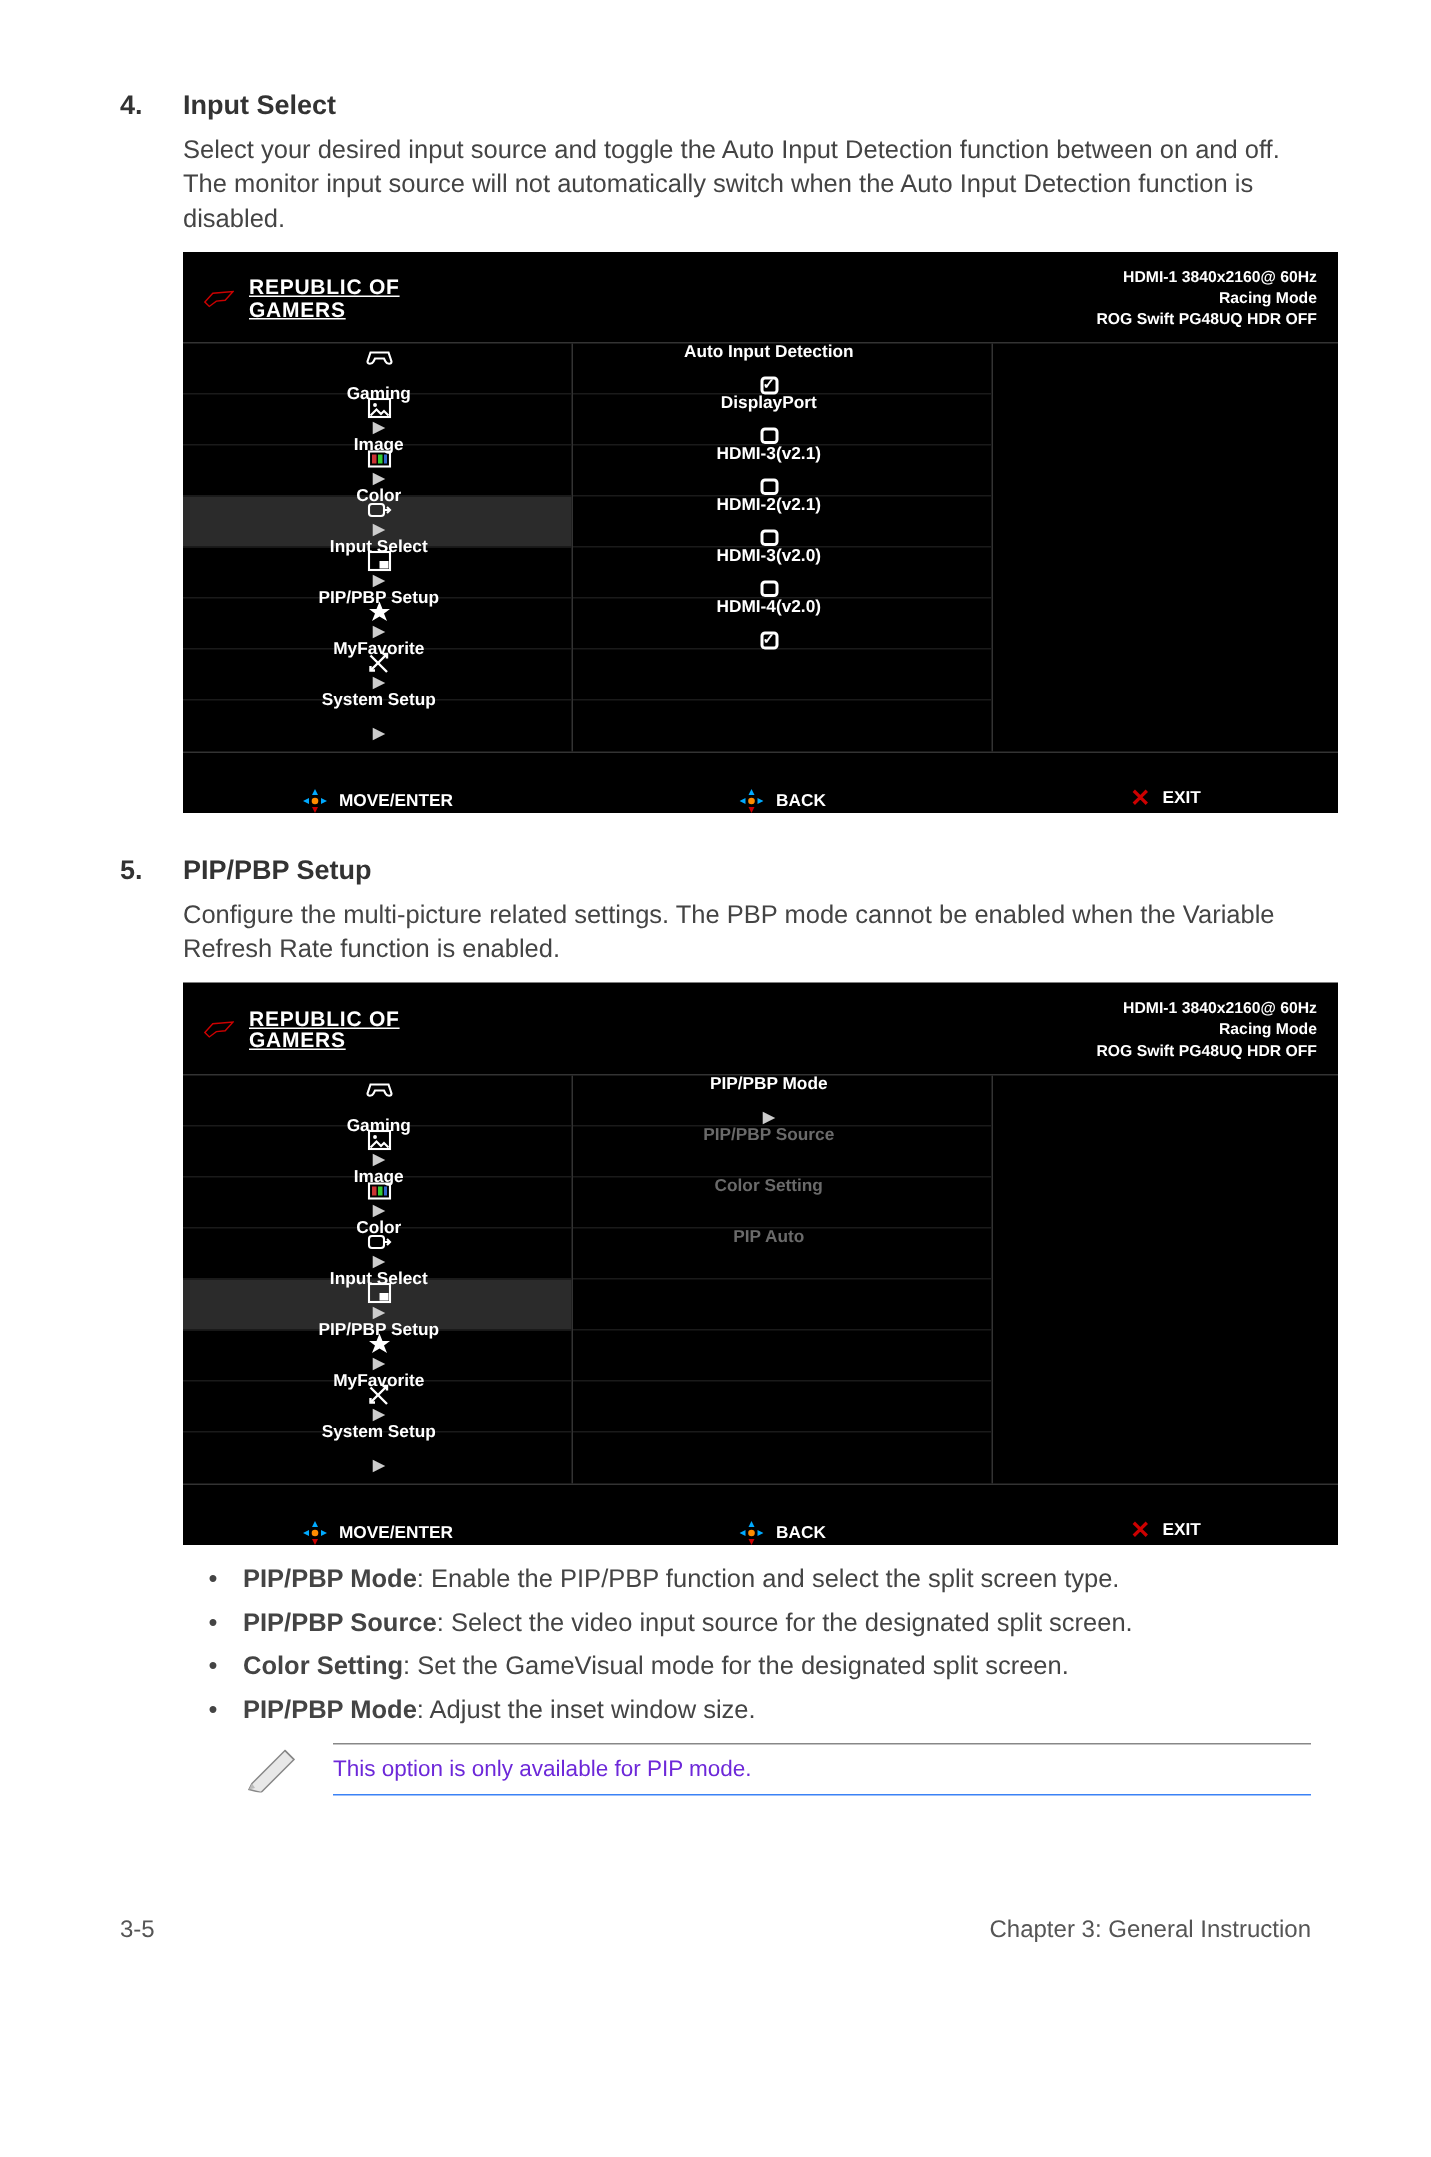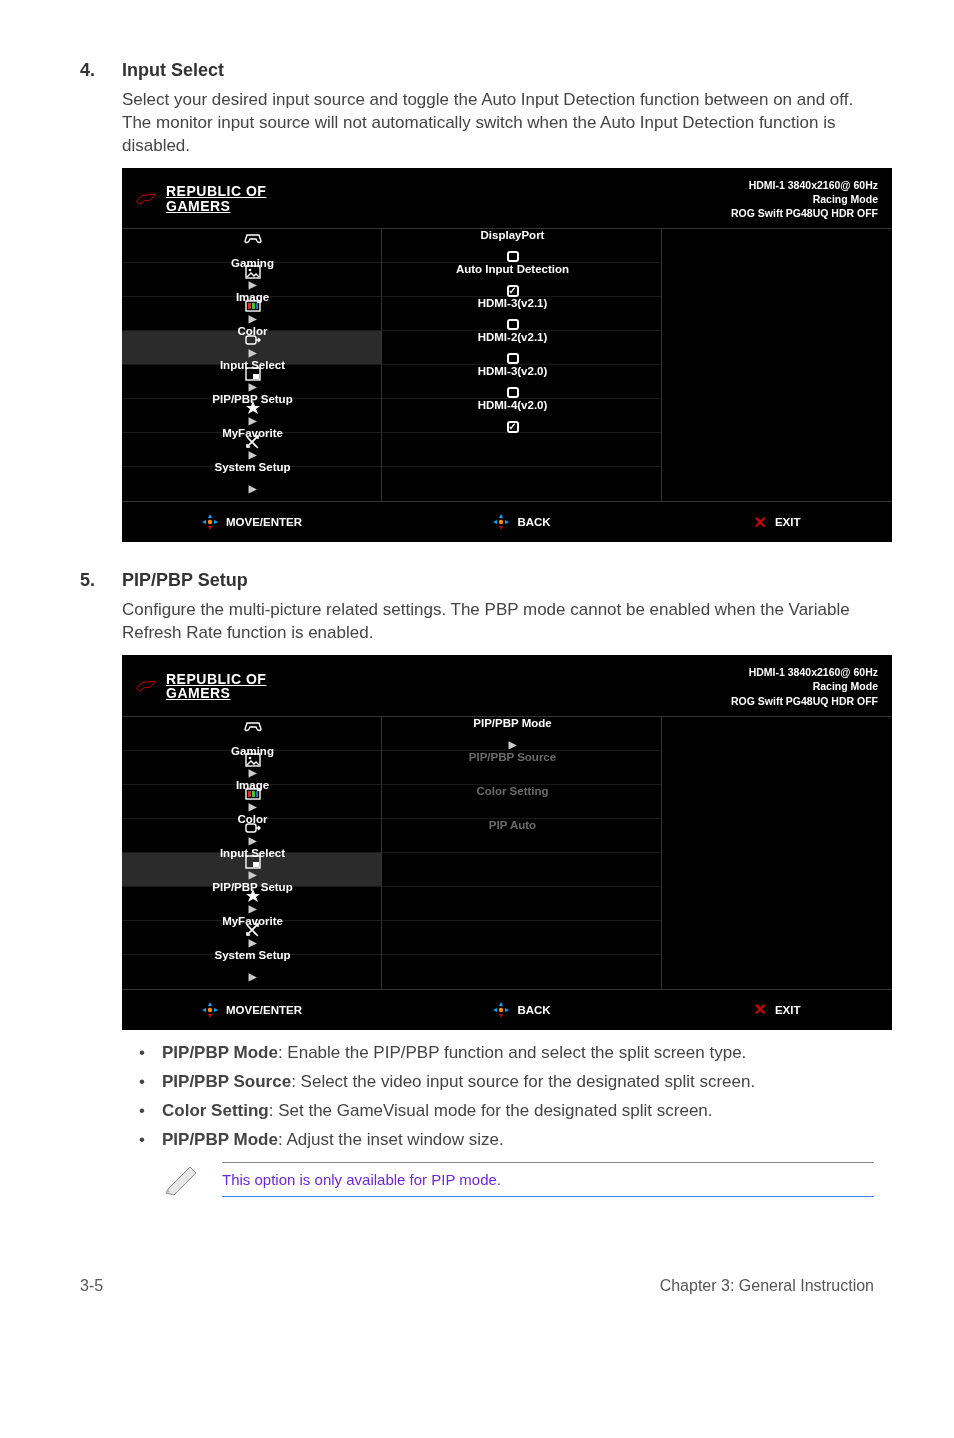--- a/index.html
+++ b/index.html
@@ -57,21 +57,21 @@
   }
   .osd-item.selected { background: #2b2b2b; }
   .osd-item .label { flex: 1; }
   .osd-item .chev { font-size: 10px; color: #ccc; }
   .osd-item.disabled .label { color: #6a6a6a; }
   .osd-icon { width: 20px; display: inline-flex; justify-content: center; }
   .osd-col2 .osd-item { justify-content: space-between; padding-right: 30px; }
   .osd-footer {
     display: flex;
     height: 40px;
-    align-items: center;
+    align-items: flex-end;
     font-size: 11.5px;
     font-weight: bold;
   }
   .osd-footer > div { display: flex; align-items: center; justify-content: center; gap: 8px; }
   .osd-footer .f1 { width: 260px; }
   .osd-footer .f2 { flex: 1; }
   .osd-footer .f3 { width: 230px; }
   .joy { position: relative; width: 16px; height: 16px; }
   .joy svg { display: block; }
   .radio-off {
@@ -189,26 +189,26 @@
                   <path d="M3 4L14 15M3 11v3h3" fill="none" stroke="white" stroke-width="1.6"></path>
                 </svg>
               </span>
               <span class="label">System Setup</span>
               <span class="chev">▶</span>
             </div>
             <div class="osd-item" style="border-bottom: none;"></div>
           </div>
         <div class="osd-col2" id="osd1-right">
             <div class="osd-item">
+              <span class="label">Auto Input Detection</span>
+              <span class="radio-on"></span>
+            </div>
+            <div class="osd-item">
               <span class="label">DisplayPort</span>
               <span class="radio-off"></span>
-            </div>
-            <div class="osd-item">
-              <span class="label">Auto Input Detection</span>
-              <span class="radio-on"></span>
             </div>
             <div class="osd-item">
               <span class="label">HDMI-3(v2.1)</span>
               <span class="radio-off"></span>
             </div>
             <div class="osd-item">
               <span class="label">HDMI-2(v2.1)</span>
               <span class="radio-off"></span>
             </div>
             <div class="osd-item">

